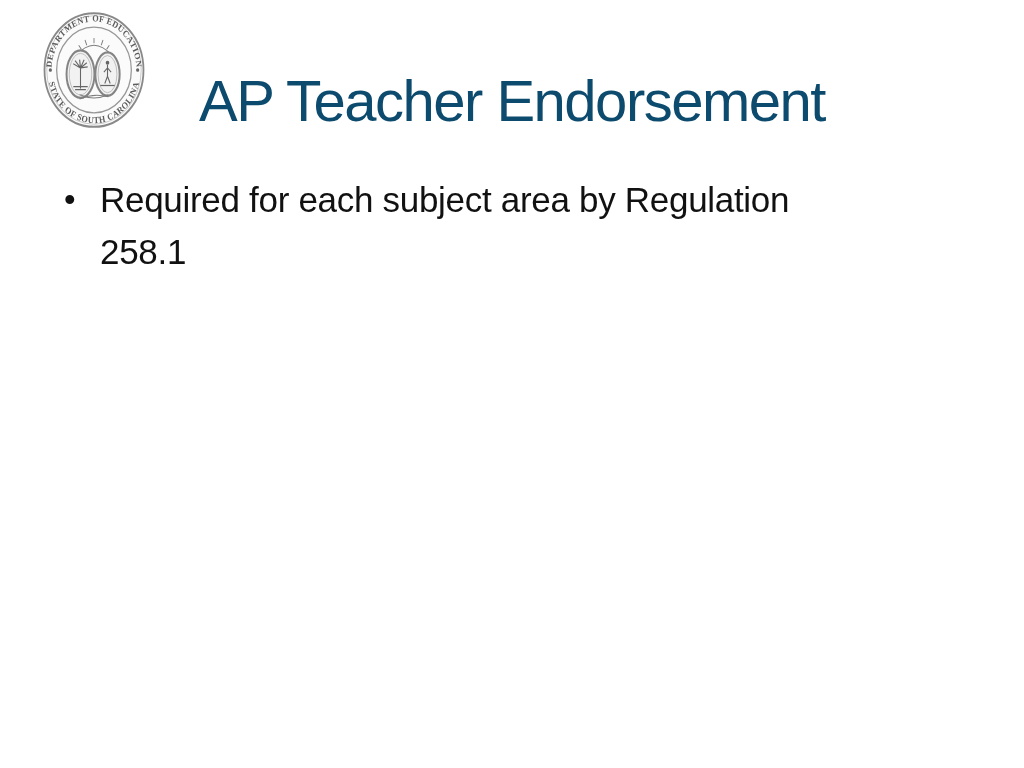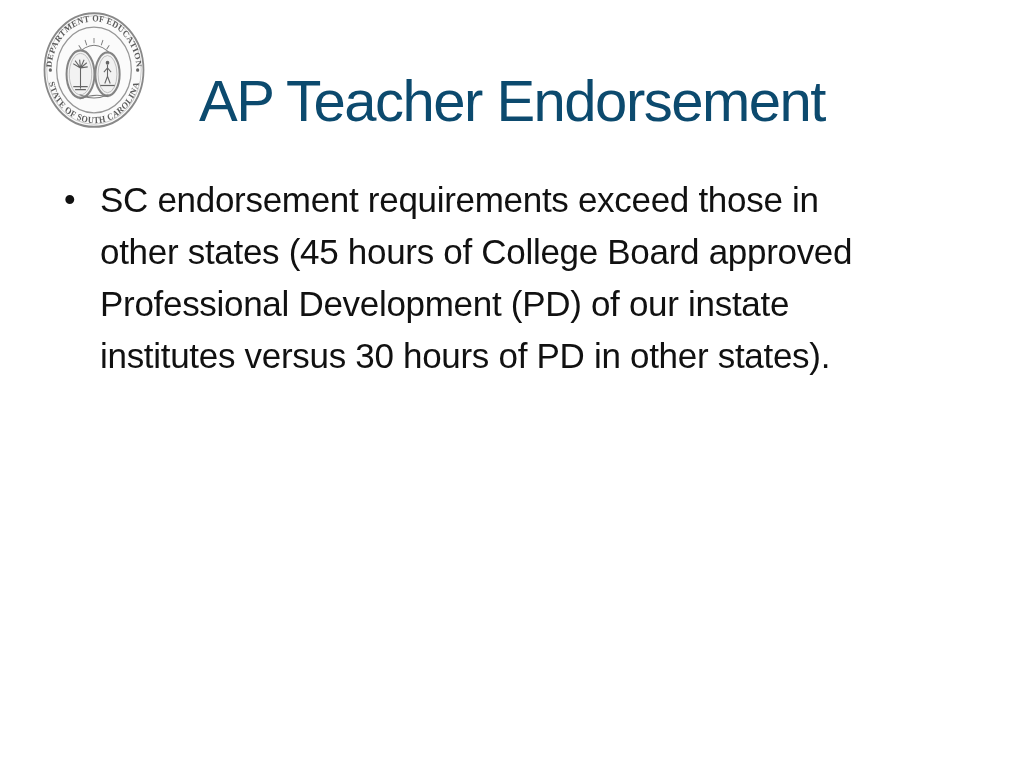--- a/index.html
+++ b/index.html
@@ -118,19 +118,17 @@
 
     <g stroke="#6f6f6f" stroke-width="1" fill="none">
       <path d="M 44,88 Q 60,82 76,86"></path>
       <path d="M 44,84 Q 60,90 76,84"></path>
     </g>
   </svg>
 
   <h1 class="slide-title">AP Teacher Endorsement</h1>
 
   <ul class="bullet-list">
-    <li class="bullet-item">SC endorsement requirements exceed those in
-other states (45 hours of College Board approved
-Professional Development (PD) of our instate
-institutes versus 30 hours of PD in other states).</li>
+    <li class="bullet-item">Required for each subject area by Regulation
+258.1</li>
   </ul>
 
 </div>
 
 </body></html>

